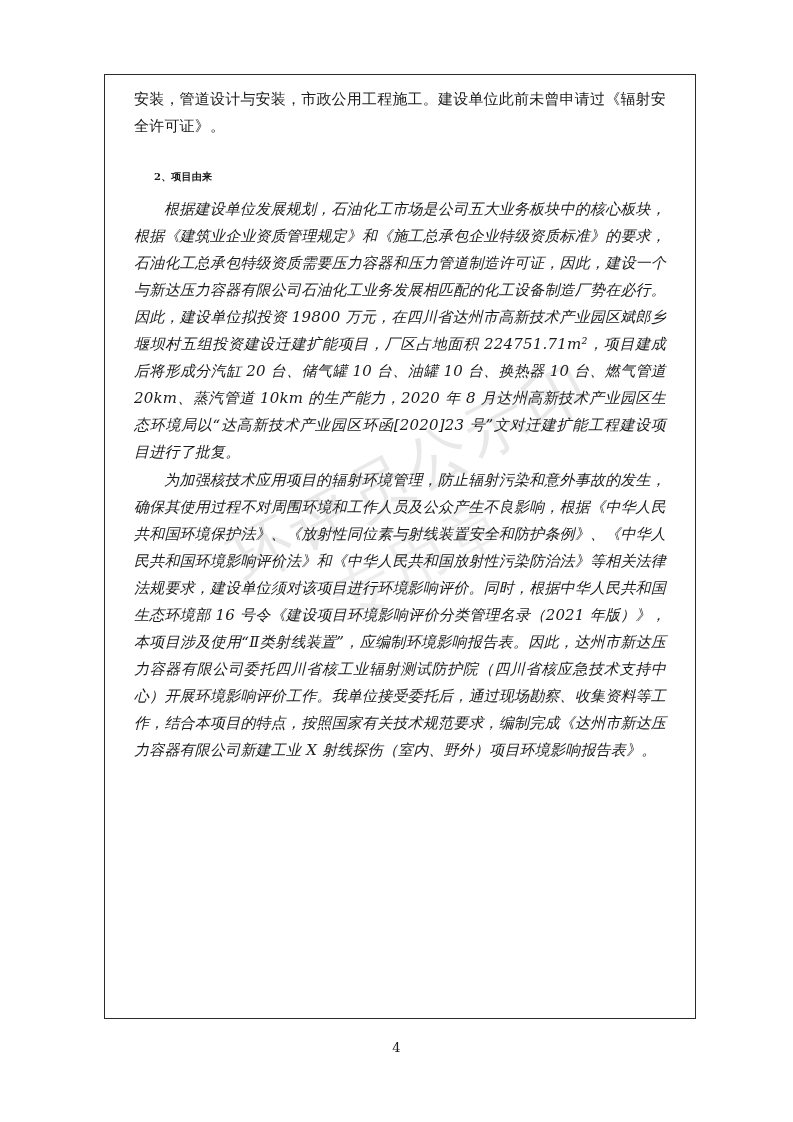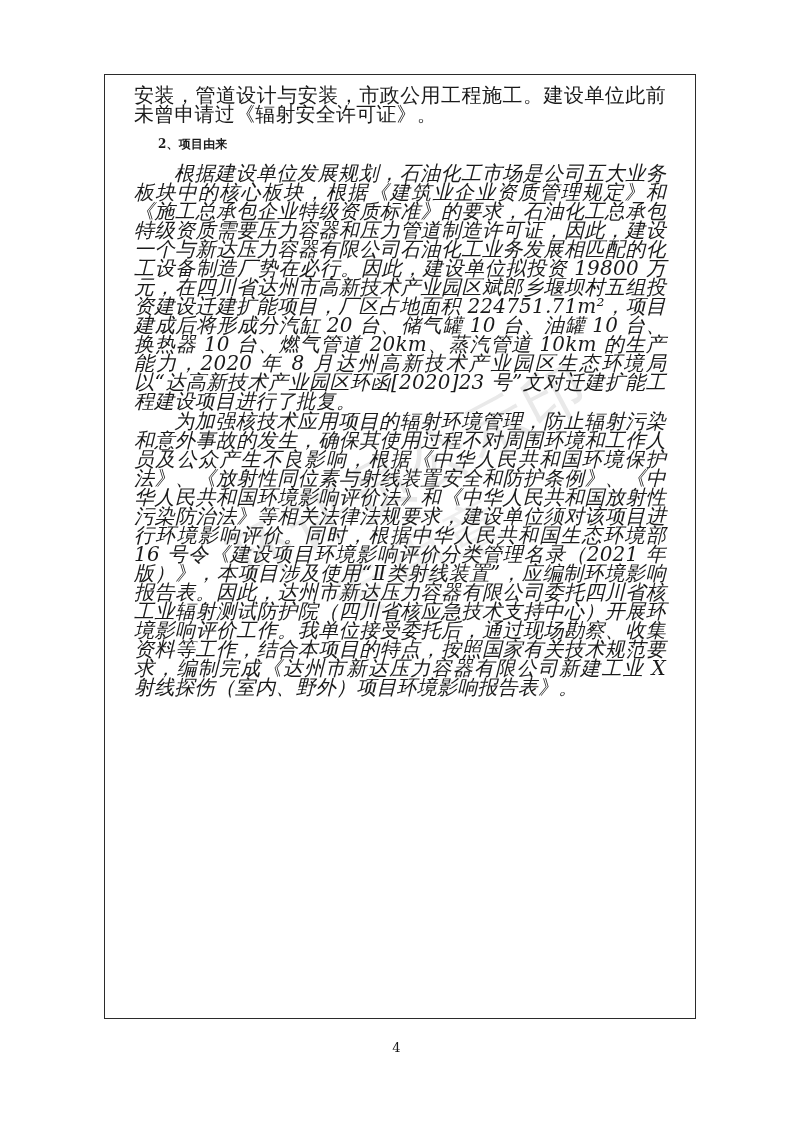--- a/index.html
+++ b/index.html
@@ -34,36 +34,36 @@
   .content {
     position: absolute;
     left: 120px;
     top: 86px;
     width: 560px;
     box-sizing: border-box;
     padding: 0 14px;
   }
   p {
     margin: 0 0 1px 0;
-    font-size: 20px;
-    line-height: 19px;
+    font-size: 15px;
+    line-height: 27px;
     text-align: justify;
     text-justify: inter-ideograph;
     letter-spacing: 0.2px;
   }
   .indent {
     text-indent: 2em;
     font-style: italic;
   }
   .heading {
     font-weight: bold;
     text-indent: 2em;
-    font-size: 12px;
+    font-size: 10px;
     line-height: 33.5px;
-    margin-top: 4px;
+    margin-top: 20px;
     margin-bottom: 2px;
   }
   .page-number {
     position: absolute;
     top: 1040px;
     left: 0;
     width: 793px;
     text-align: center;
     font-size: 13px;
     font-family: "DejaVu Serif", "Liberation Serif", serif;

